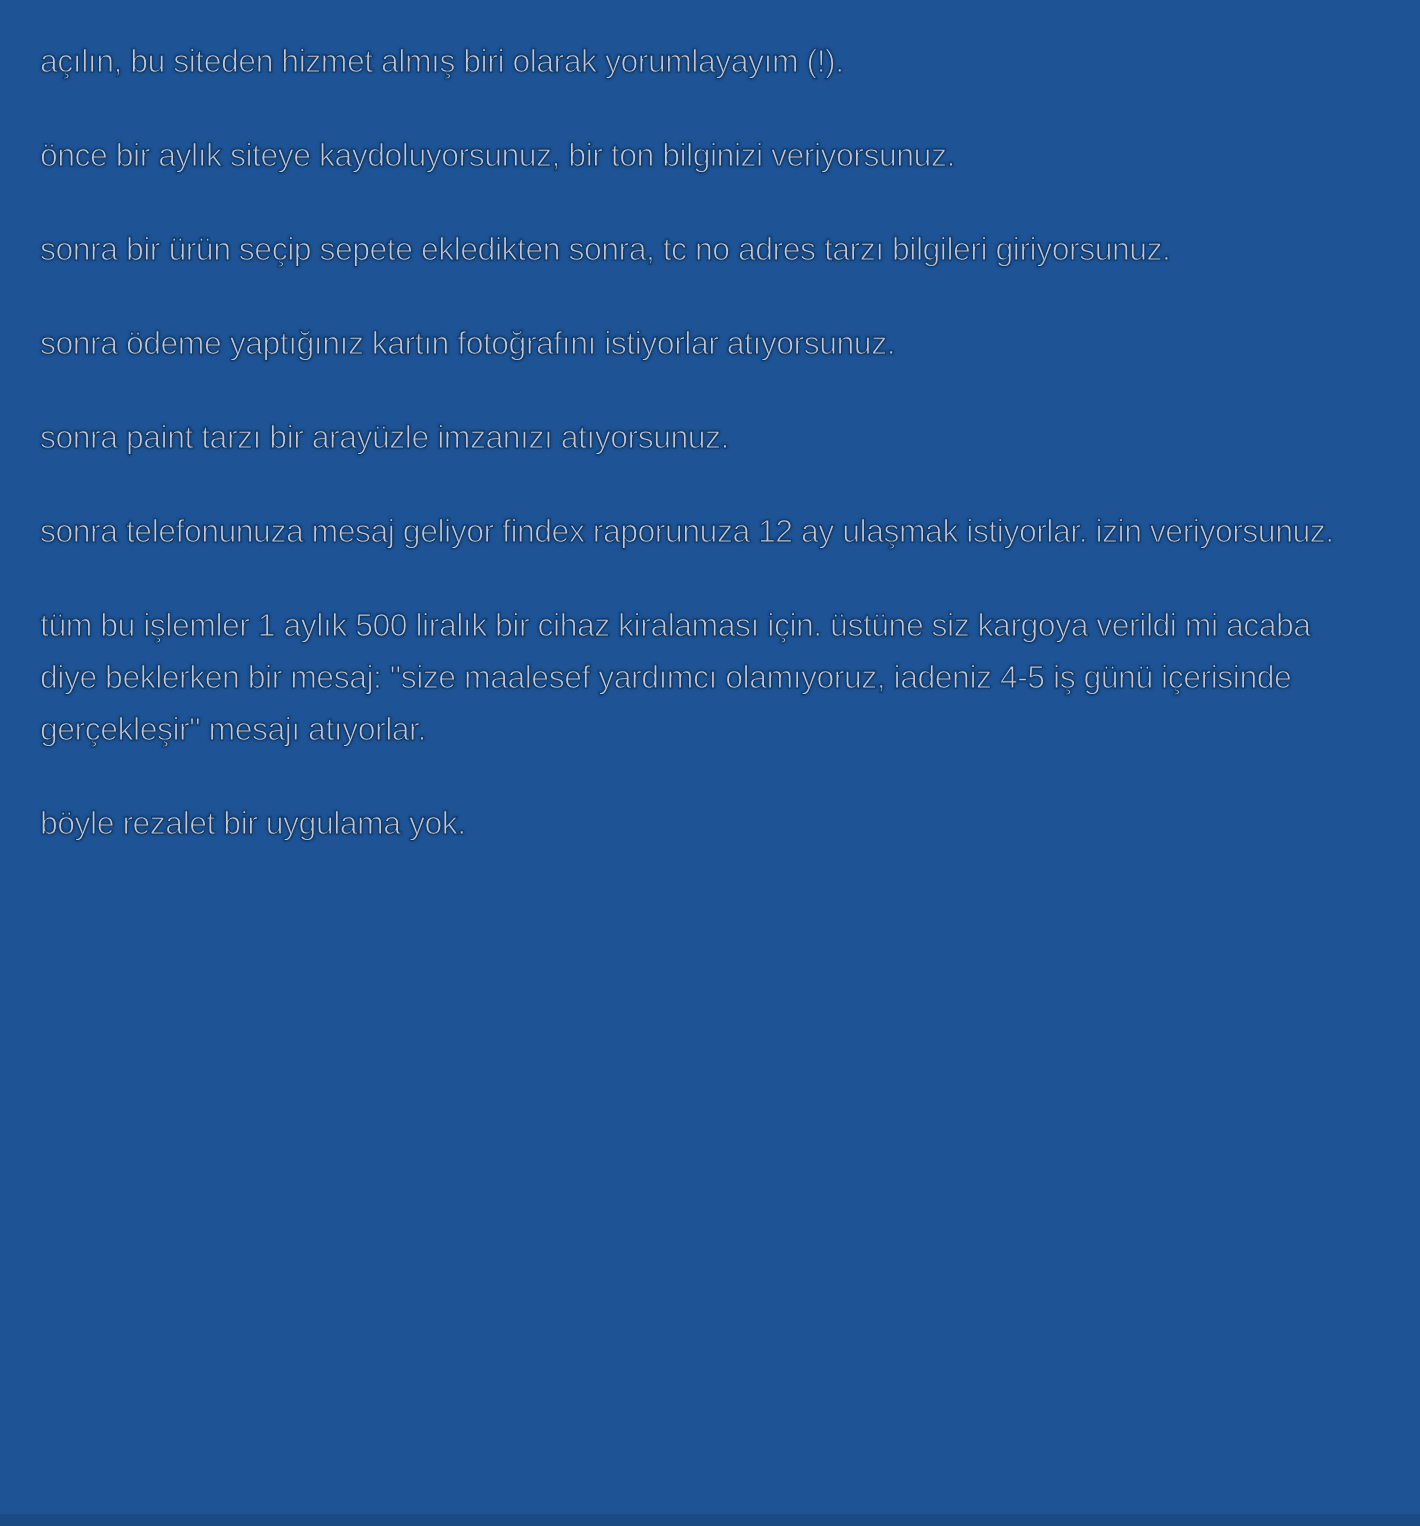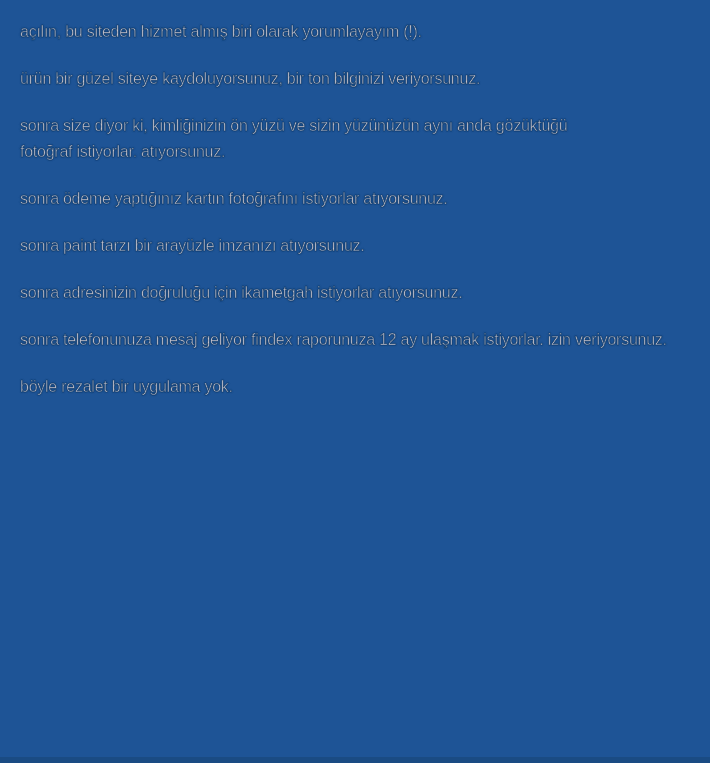--- a/index.html
+++ b/index.html
@@ -39,23 +39,24 @@
     width: 710px;
     height: 6px;
     background: var(--bottom-bar);
   }
 </style>
 </head>
 <body>
 
 <div class="entry-body">
   <p>açılın, bu siteden hizmet almış biri olarak yorumlayayım (!).</p>
-  <p>ürün bir güzel siteye kaydoluyorsunuz, bir ton bilginizi veriyorsunuz.</p>
-  <p>sonra size diyor ki, kimliğinizin ön yüzü ve sizin yüzünüzün aynı anda gözüktüğü
-fotoğraf istiyorlar. atıyorsunuz.</p>
+  <p>önce bir aylık siteye kaydoluyorsunuz, bir ton bilginizi veriyorsunuz.</p>
+  <p>sonra bir ürün seçip sepete ekledikten sonra, tc no adres tarzı bilgileri giriyorsunuz.</p>
   <p>sonra ödeme yaptığınız kartın fotoğrafını istiyorlar atıyorsunuz.</p>
   <p>sonra paint tarzı bir arayüzle imzanızı atıyorsunuz.</p>
-  <p>sonra adresinizin doğruluğu için ikametgah istiyorlar atıyorsunuz.</p>
   <p>sonra telefonunuza mesaj geliyor findex raporunuza 12 ay ulaşmak istiyorlar. izin veriyorsunuz.</p>
+  <p>tüm bu işlemler 1 aylık 500 liralık bir cihaz kiralaması için. üstüne siz kargoya verildi mi acaba
+diye beklerken bir mesaj: "size maalesef yardımcı olamıyoruz, iadeniz 4-5 iş günü içerisinde
+gerçekleşir" mesajı atıyorlar.</p>
   <p>böyle rezalet bir uygulama yok.</p>
 </div>
 
 <div class="bottom-edge-bar"></div>
 
 </body></html>

